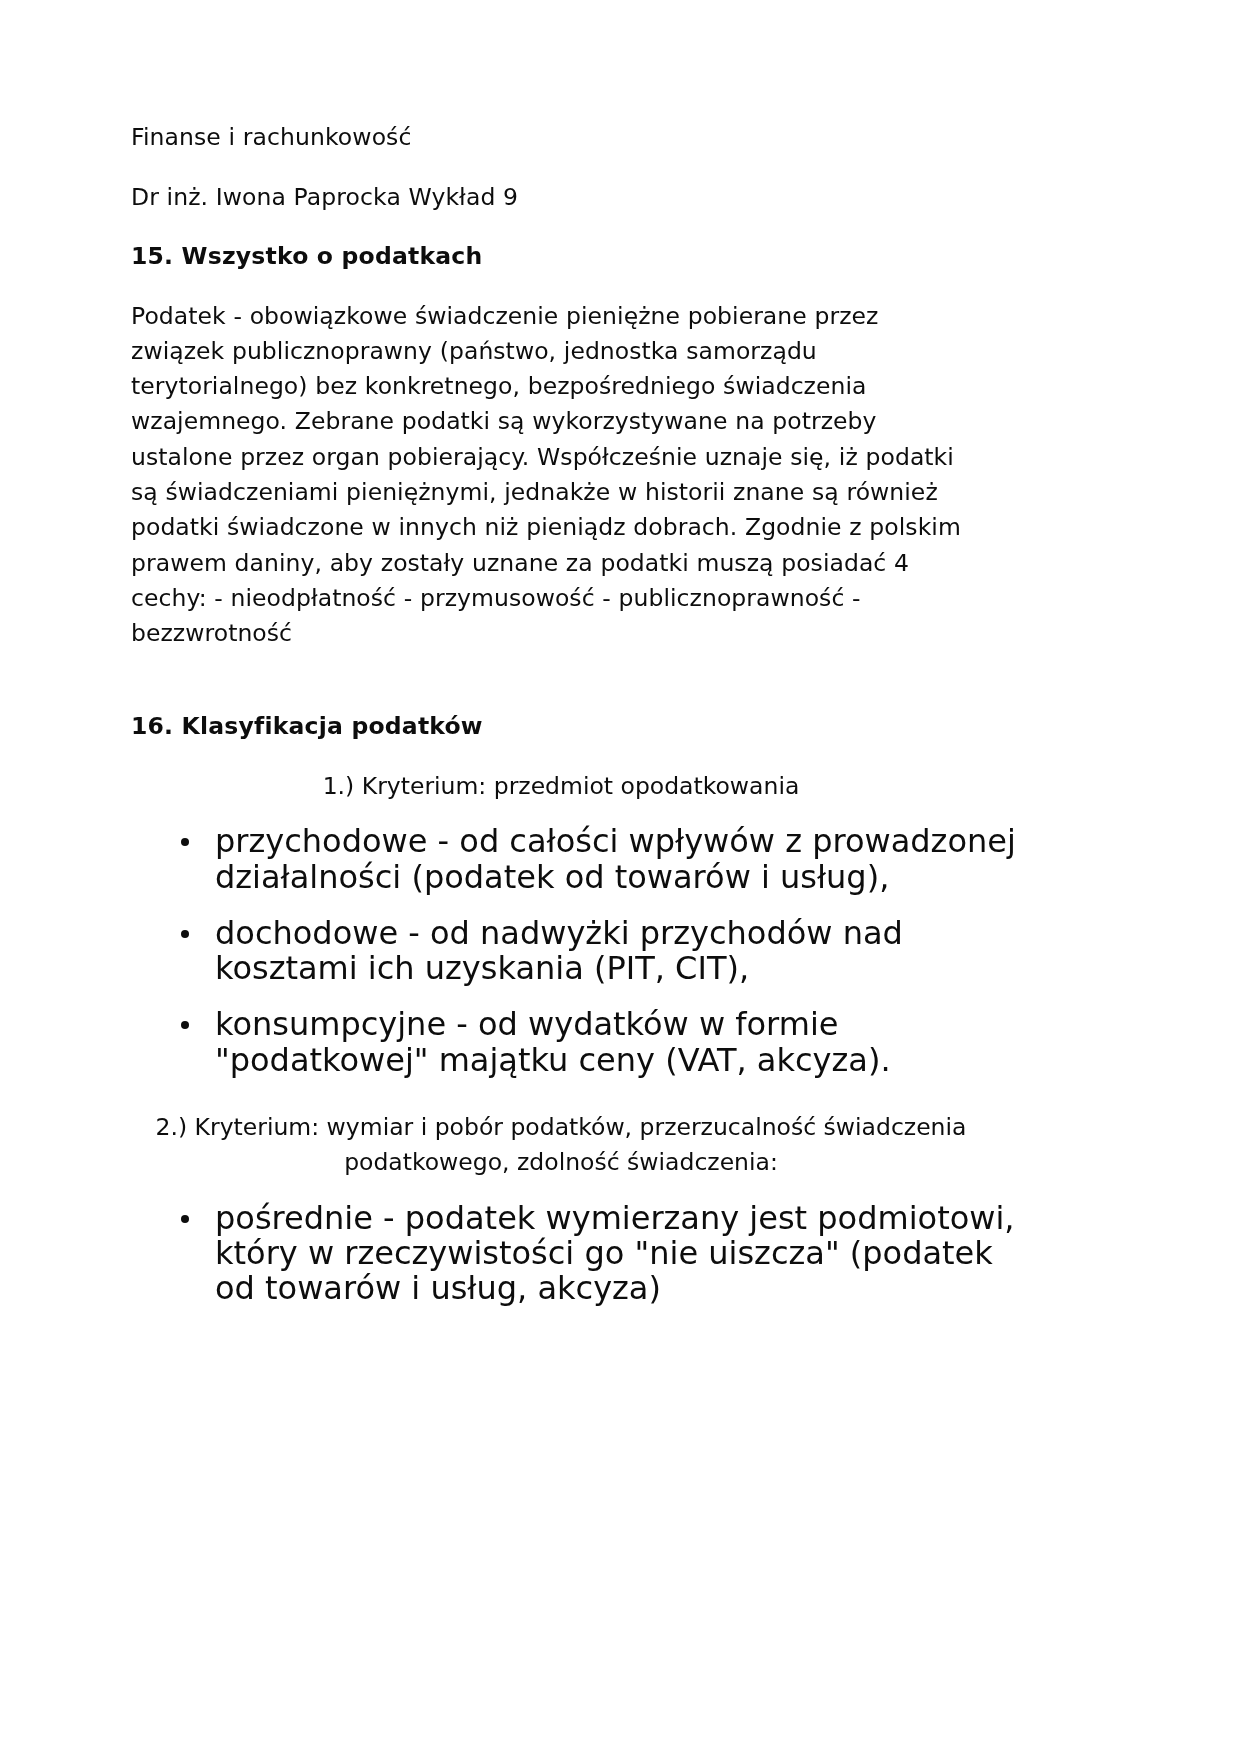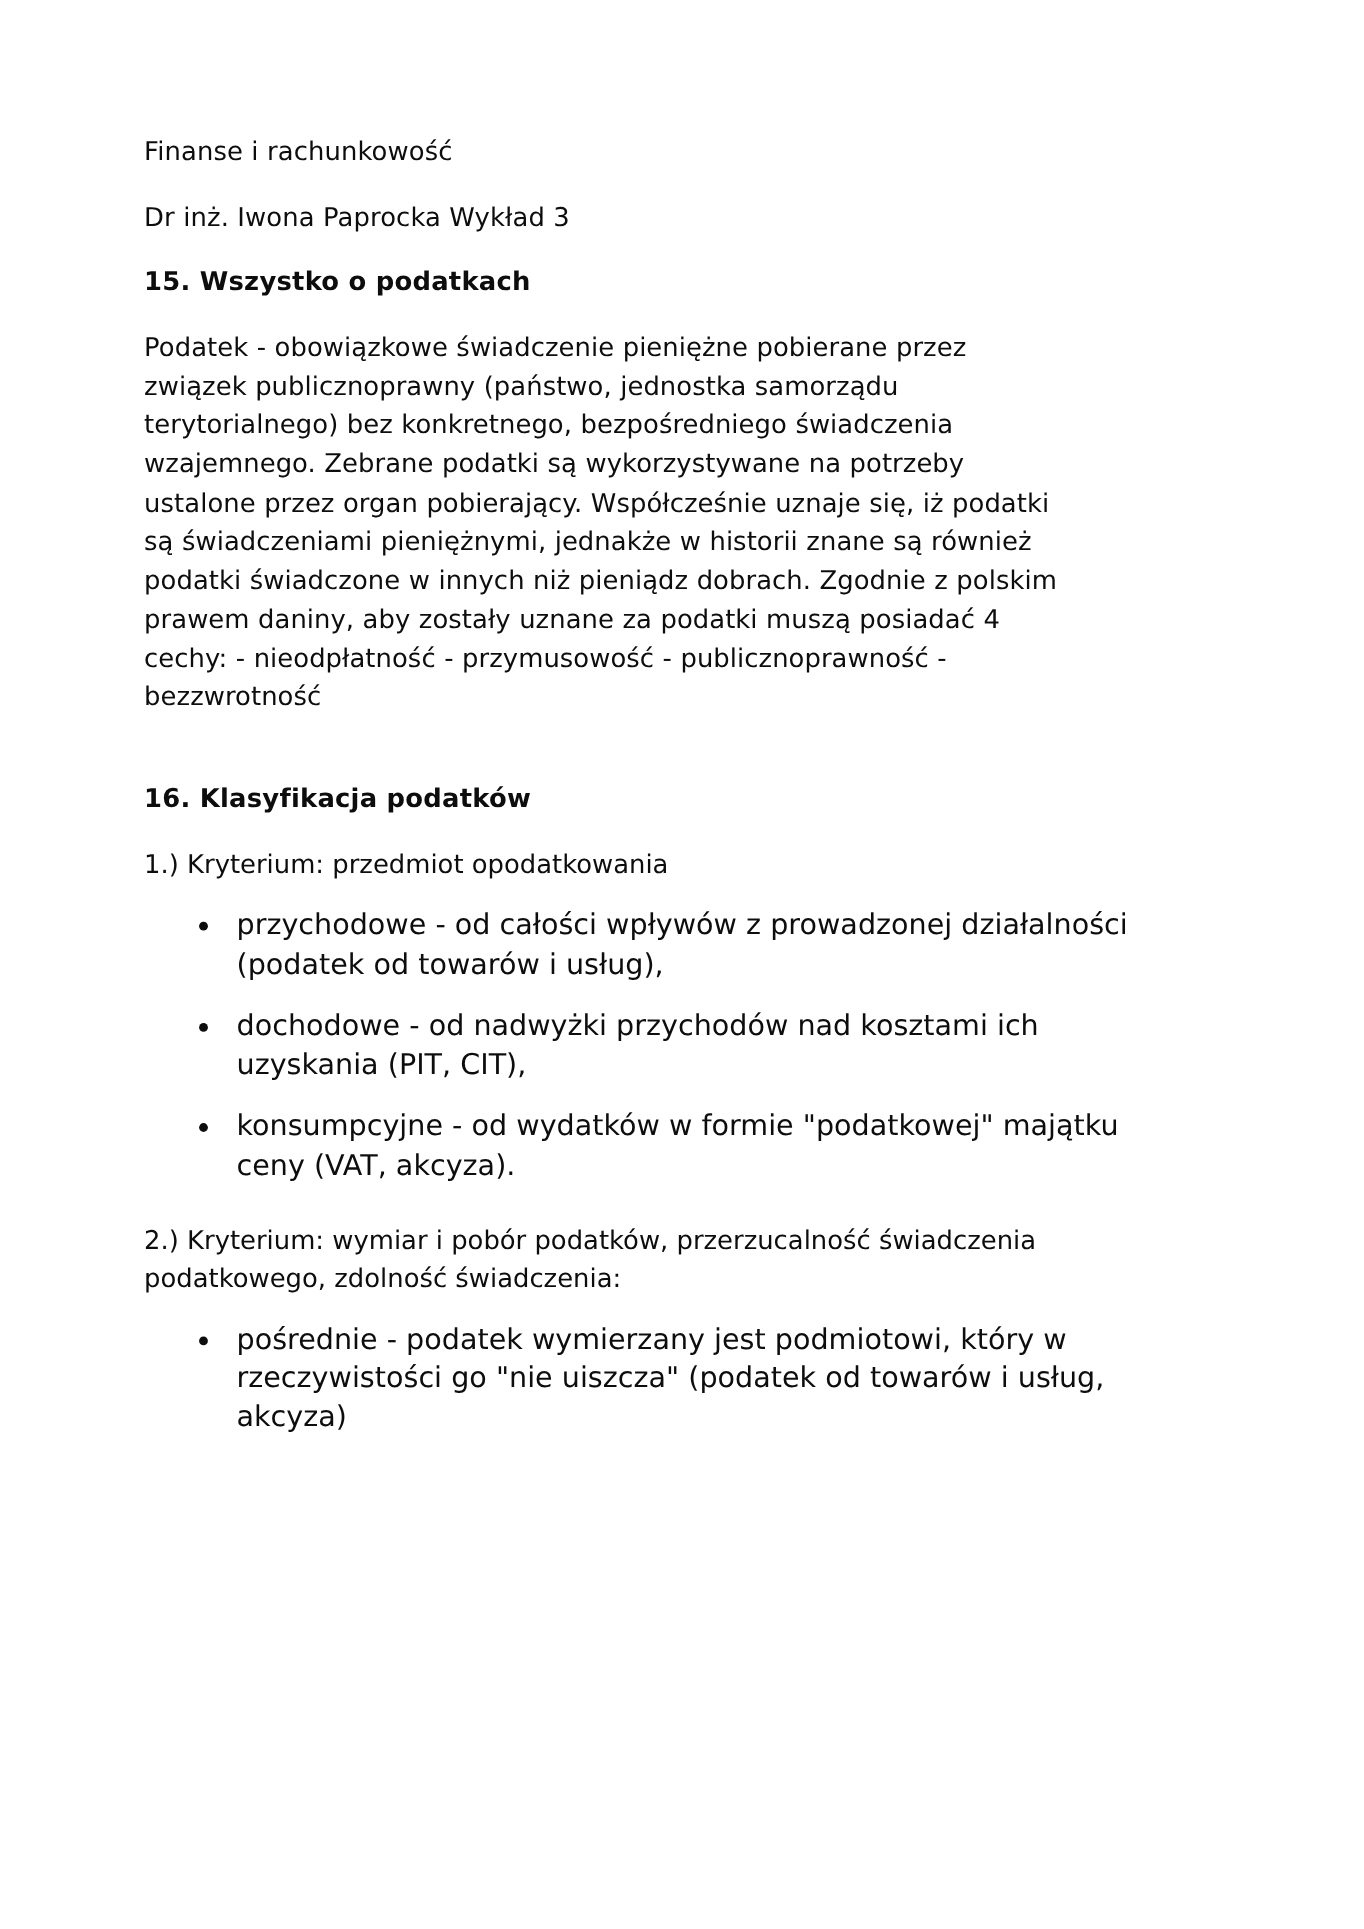--- a/index.html
+++ b/index.html
@@ -46,29 +46,30 @@
     margin: 0 0 26px 0;
     text-align: left;
     max-width: 845px;
     word-spacing: 0.2px;
   }
   .criterion {
     font-size: 23.5px;
     line-height: 35.3px;
     margin: 0 0 20px 0;
     max-width: 860px;
+    text-align: center;
   }
   ul.bullets {
     list-style: none;
     margin: 0 0 22px 0;
     padding: 0 0 0 47px;
   }
   ul.bullets li {
     position: relative;
-    font-size: 26px;
+    font-size: 32px;
     line-height: 35.3px;
     margin: 0 0 21px 0;
     padding-left: 37px;
     max-width: 820px;
   }
   ul.bullets li:last-child {
     margin-bottom: 0;
   }
   ul.bullets li .bullet-dot {
     position: absolute;
@@ -81,21 +82,21 @@
   }
   .spacer-sm { height: 10px; }
 </style>
 </head>
 <body>
 
 <div class="page">
 
   <div class="doc-line">Finanse i rachunkowość</div>
 
-  <div class="doc-line">Dr inż. Iwona Paprocka Wykład 3</div>
+  <div class="doc-line">Dr inż. Iwona Paprocka Wykład 9</div>
 
   <div class="heading">15. Wszystko o podatkach</div>
 
   <p class="para">Podatek - obowiązkowe świadczenie pieniężne pobierane przez związek publicznoprawny (państwo, jednostka samorządu terytorialnego) bez konkretnego, bezpośredniego świadczenia wzajemnego. Zebrane podatki są wykorzystywane na potrzeby ustalone przez organ pobierający. Współcześnie uznaje się, iż podatki są świadczeniami pieniężnymi, jednakże w historii znane są również podatki świadczone w innych niż pieniądz dobrach. Zgodnie z polskim prawem daniny, aby zostały uznane za podatki muszą posiadać 4 cechy: - nieodpłatność - przymusowość - publicznoprawność - bezzwrotność</p>
 
 
 
   <div class="heading heading-16">16. Klasyfikacja podatków</div>
 
   <p class="criterion">1.) Kryterium: przedmiot opodatkowania</p>

